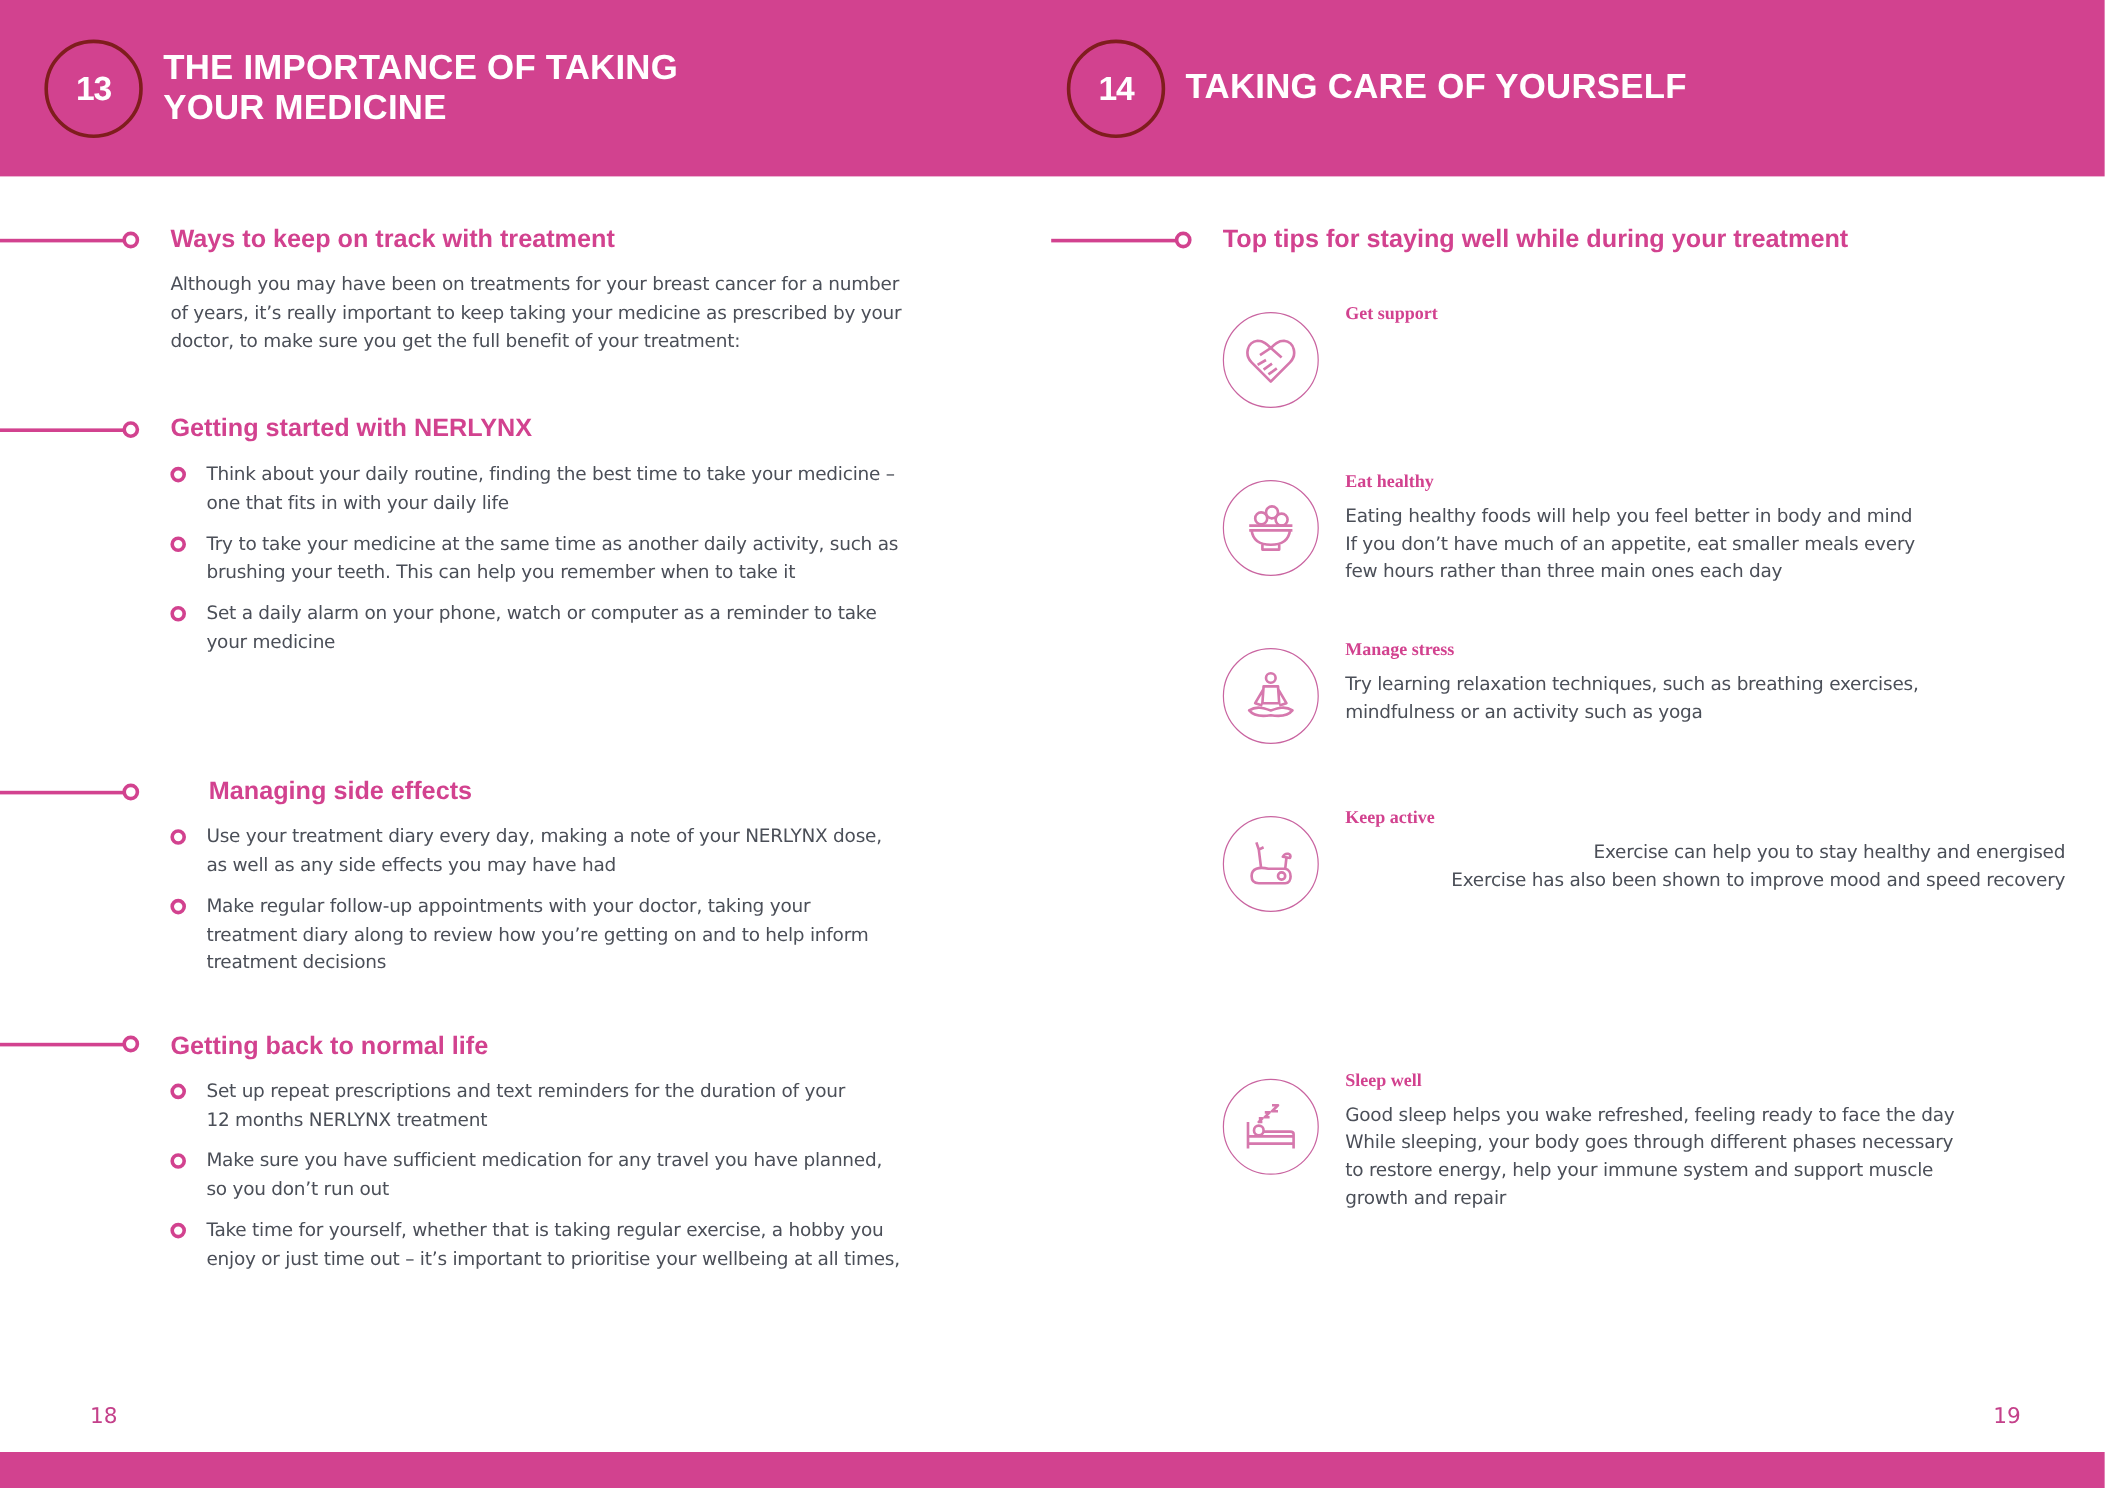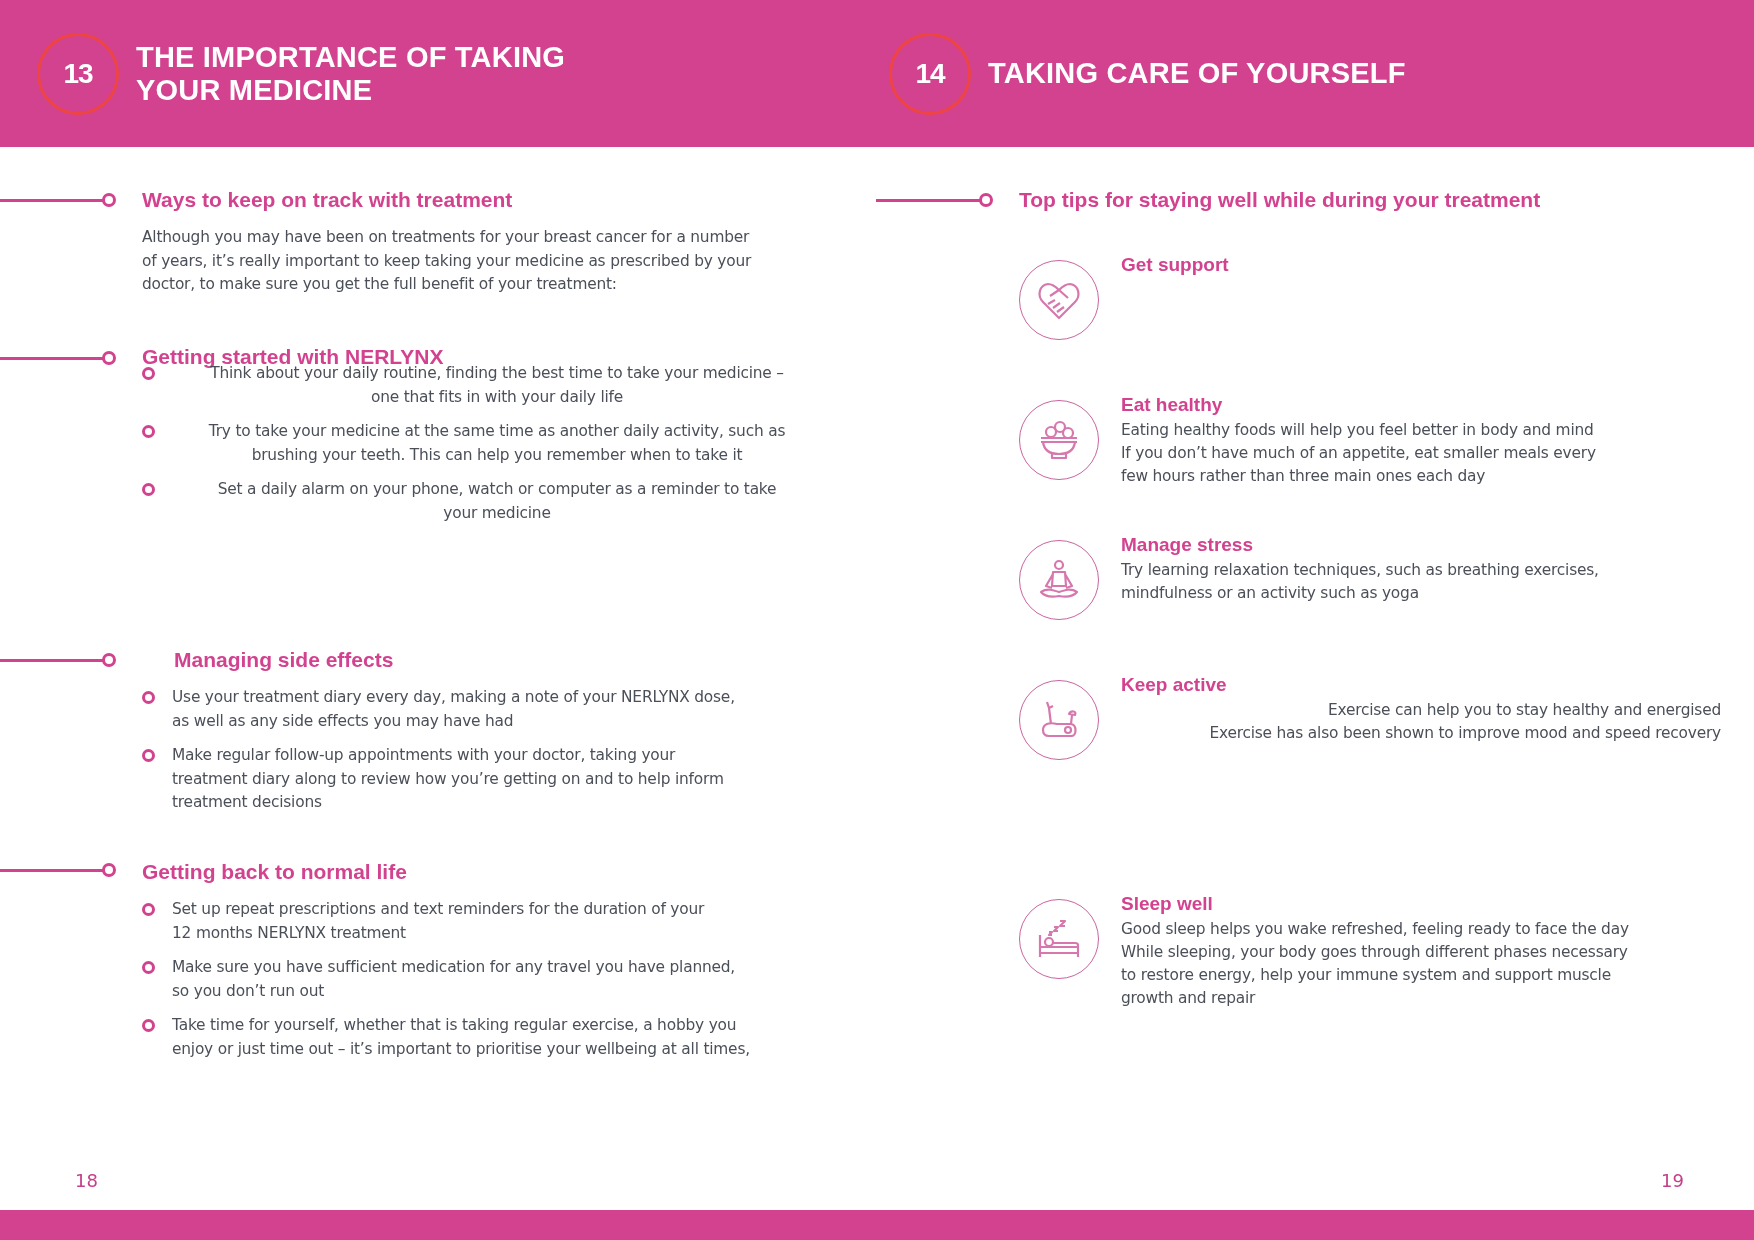--- a/index.html
+++ b/index.html
@@ -4,21 +4,21 @@
   <style>
     * { margin: 0; padding: 0; box-sizing: border-box; }
     html, body { width: 1754px; height: 1240px; overflow: hidden; background: #ffffff; }
     body { position: relative; font-family: "Liberation Sans", sans-serif; color: #4b4f58; }
 
     .header-band { position: absolute; left: 0; top: 0; width: 1754px; height: 147px; background: #d2428f; }
     .footer-band { position: absolute; left: 0; top: 1210px; width: 1754px; height: 30px; background: #d2428f; }
 
     .chapter { position: absolute; top: 0; height: 147px; display: flex; align-items: center; }
     .chapter-num {
-      width: 82px; height: 82px; border: 3px solid #ef4444; border-radius: 50%;
+      width: 82px; height: 82px; border: 3px solid #7f1d1d; border-radius: 50%;
       display: flex; align-items: center; justify-content: center;
       color: #ffffff; font-weight: 700; font-size: 28px; letter-spacing: -1px;
       font-family: "Liberation Sans", sans-serif;
     }
     .chapter-title {
       margin-left: 17px; color: #ffffff; font-weight: 700; font-size: 29px;
       line-height: 33px; text-transform: uppercase; letter-spacing: 0.2px;
       font-family: "Liberation Sans", sans-serif;
     }
 
@@ -48,21 +48,21 @@
 
     .tip { position: absolute; left: 1019px; width: 700px; height: 110px; }
     .tip-icon {
       position: absolute; left: 0; top: 0; width: 80px; height: 80px;
       border: 1px solid #c964a0; border-radius: 50%;
       display: flex; align-items: center; justify-content: center;
     }
     .tip-icon svg { width: 48px; height: 48px; }
     .tip-title {
       position: absolute; left: 102px; top: -6px; color: #d2428f; font-weight: 700;
-      font-size: 19px; font-family: Liberation Sans, sans-serif; white-space: nowrap;
+      font-size: 15px; font-family: Liberation Serif, serif; white-space: nowrap;
     }
     .tip-text {
       position: absolute; left: 102px; top: 19px; width: 600px;
       font-family: "DejaVu Sans", sans-serif; font-size: 15.4px; line-height: 23px;
       letter-spacing: -0.2px; color: #4b4f58;
     }
     .tip-text div { white-space: nowrap; }
 
     .page-num {
       position: absolute; top: 1170px; color: #c4408a; font-size: 18px;
@@ -93,21 +93,21 @@
 <div class="section-heading" style="left:142px; top:188px;">Ways to keep on track with treatment</div>
 <div class="body-para" style="left:142px; top:226px;">
   <div>Although you may have been on treatments for your breast cancer for a number</div>
   <div>of years, it’s really important to keep taking your medicine as prescribed by your</div>
   <div>doctor, to make sure you get the full benefit of your treatment:</div>
 </div>
 
 <div class="section-line" style="left:0; top:357px; width:103px;"></div>
 <div class="section-dot" style="left:102px; top:351px;"></div>
 <div class="section-heading" style="left:142px; top:345px;">Getting started with NERLYNX</div>
-<ul class="bullet-list" style="left:142px; top:362px; width:680px;text-align:center;">
+<ul class="bullet-list" style="left:142px; top:384px; width:680px;">
   <li class="bullet-item">
       <span class="bullet-dot"></span>
       <div>Think about your daily routine, finding the best time to take your medicine –</div>
       <div>one that fits in with your daily life</div>
     </li>
   <li class="bullet-item">
       <span class="bullet-dot"></span>
       <div>Try to take your medicine at the same time as another daily activity, such as</div>
       <div>brushing your teeth. This can help you remember when to take it</div>
     </li>

